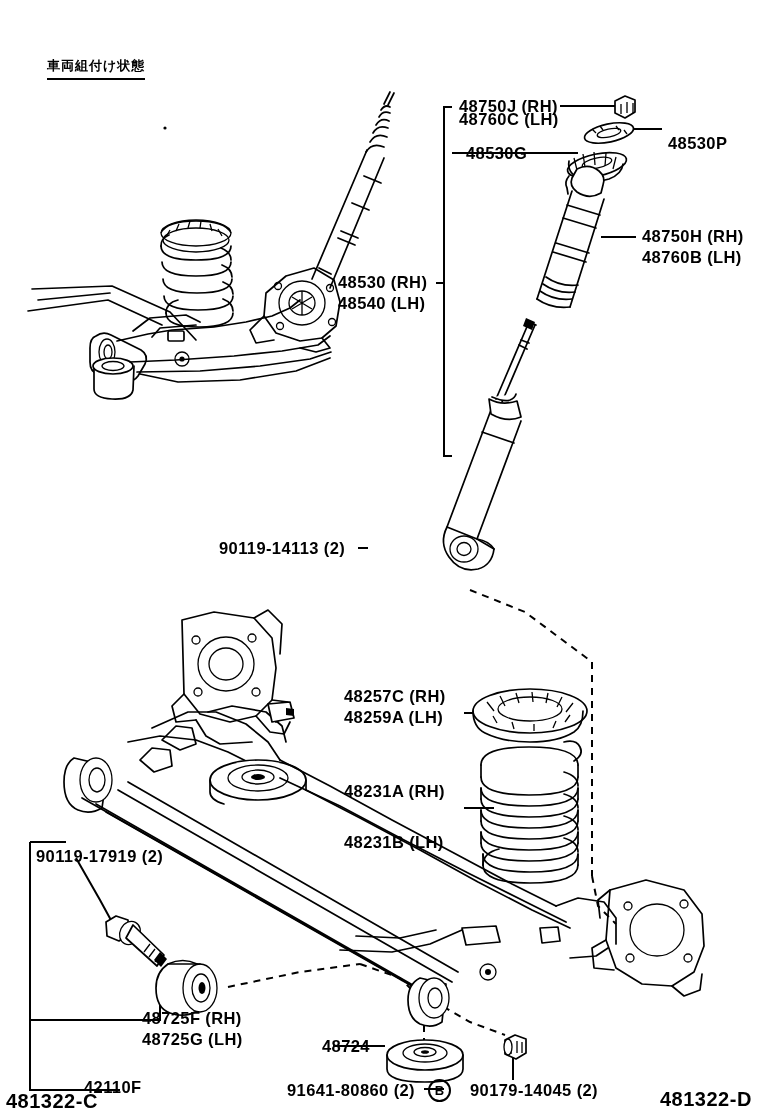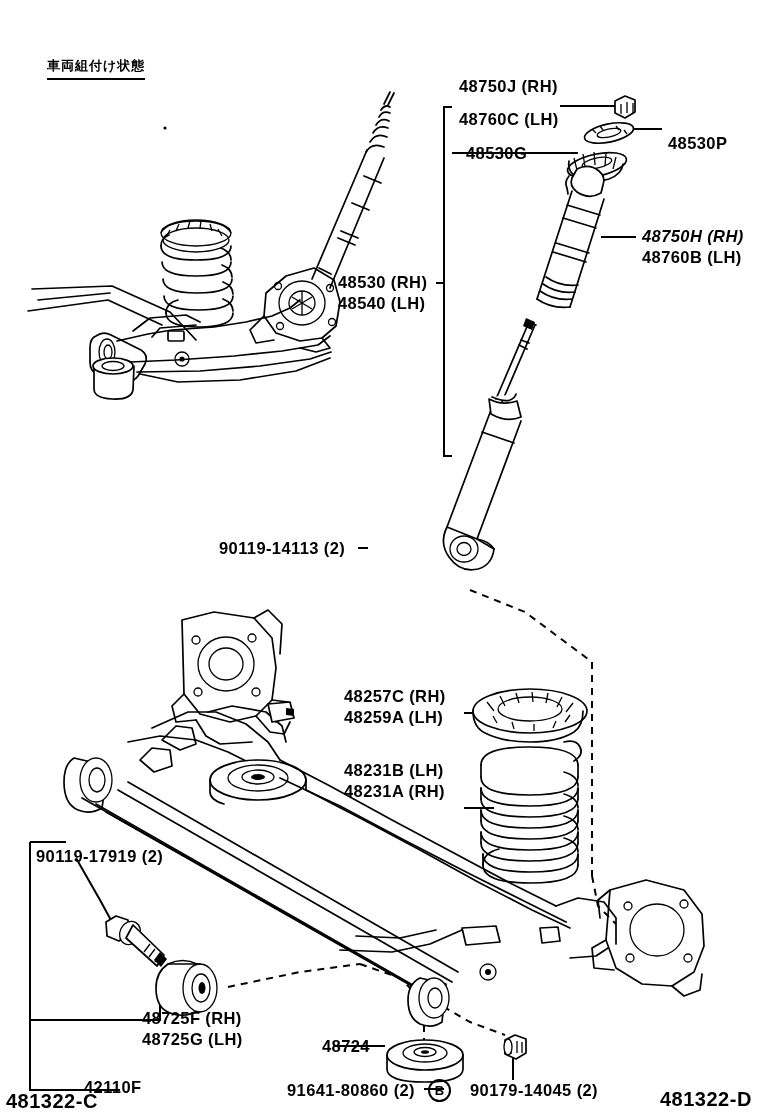--- a/index.html
+++ b/index.html
@@ -367,40 +367,40 @@
     </g>
 
     <g>
       <path class="partf" d="M505 1040 l10 -5 l11 4 l0 14 l-10 6 l-11 -5 z"></path>
       <path class="thin" d="M511 1043 l0 11 M517 1041 l0 12 M522 1042 l0 11"></path>
       <ellipse class="thinf" cx="508" cy="1047" rx="4" ry="8"></ellipse>
     </g>
 
   </svg>
 
-  <div class="lbl" style="left:459px;top:76px;">48750J (RH)</div>
+  <div class="lbl" style="left:459px;top:96px;">48750J (RH)</div>
   <div class="lbl" style="left:459px;top:109px;">48760C (LH)</div>
 
   <div class="lbl" style="left:668px;top:119px;margin-top:14px;">48530P</div>
 
   <div class="lbl" style="left:466px;top:143px;">48530G</div>
 
-  <div class="lbl" style="left:642px;top:226px;font-style:italic;">48750H (RH)</div>
+  <div class="lbl" style="left:642px;top:226px;">48750H (RH)</div>
   <div class="lbl" style="left:642px;top:247px;">48760B (LH)</div>
 
   <div class="lbl" style="left:338px;top:272px;">48530 (RH)</div>
   <div class="lbl" style="left:338px;top:293px;">48540 (LH)</div>
 
   <div class="lbl" style="left:219px;top:538px;">90119-14113 (2)</div>
 
   <div class="lbl" style="left:344px;top:686px;">48257C (RH)</div>
   <div class="lbl" style="left:344px;top:707px;">48259A (LH)</div>
 
   <div class="lbl" style="left:344px;top:781px;">48231A (RH)</div>
-  <div class="lbl" style="left:344px;top:760px;">48231B (LH)</div>
+  <div class="lbl" style="left:344px;top:832px;">48231B (LH)</div>
 
   <div class="lbl" style="left:36px;top:846px;">90119-17919 (2)</div>
 
   <div class="lbl" style="left:142px;top:1008px;">48725F (RH)</div>
   <div class="lbl" style="left:142px;top:1029px;">48725G (LH)</div>
 
   <div class="lbl" style="left:84px;top:1077px;">42110F</div>
 
   <div class="lbl" style="left:322px;top:1036px;">48724</div>
 

